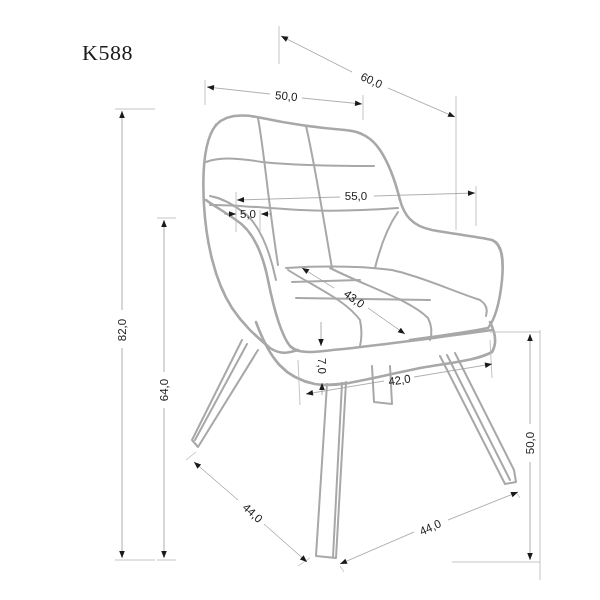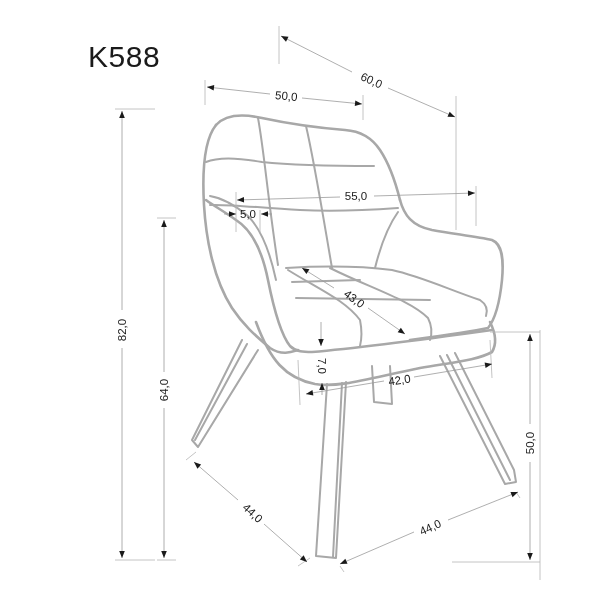--- a/index.html
+++ b/index.html
@@ -1,18 +1,18 @@
 <!DOCTYPE html>
 <html><head>
   <meta charset="utf-8">
   <style>
     html, body { margin: 0; padding: 0; background: #ffffff; }
     body { width: 600px; height: 600px; overflow: hidden; position: relative; font-family: "Liberation Sans", sans-serif; }
     .frame { position: absolute; left: 0; top: 0; width: 600px; height: 600px; }
-    .title { position: absolute; left: 88px; top: 40px; font-size: 30px; color: #1a1a1a; font-family: Liberation Sans, sans-serif; letter-spacing: 0.5px; }
+    .title { position: absolute; left: 82px; top: 40px; font-size: 22px; color: #1a1a1a; font-family: Liberation Serif, serif; letter-spacing: 0.5px; }
     svg text { font-family: "Liberation Sans", sans-serif; font-size: 11.5px; fill: #1a1a1a; }
     .chair { fill: none; stroke: #a8a8a8; stroke-width: 2.6; stroke-linejoin: round; stroke-linecap: round; }
     .chair-thin { fill: none; stroke: #a8a8a8; stroke-width: 2; stroke-linejoin: round; stroke-linecap: round; }
     .dim { stroke: #9a9a9a; stroke-width: 0.8; fill: none; }
     .ext { stroke: #b5b5b5; stroke-width: 0.8; fill: none; }
   </style>
 </head>
 <body>
 
 <div class="frame">

